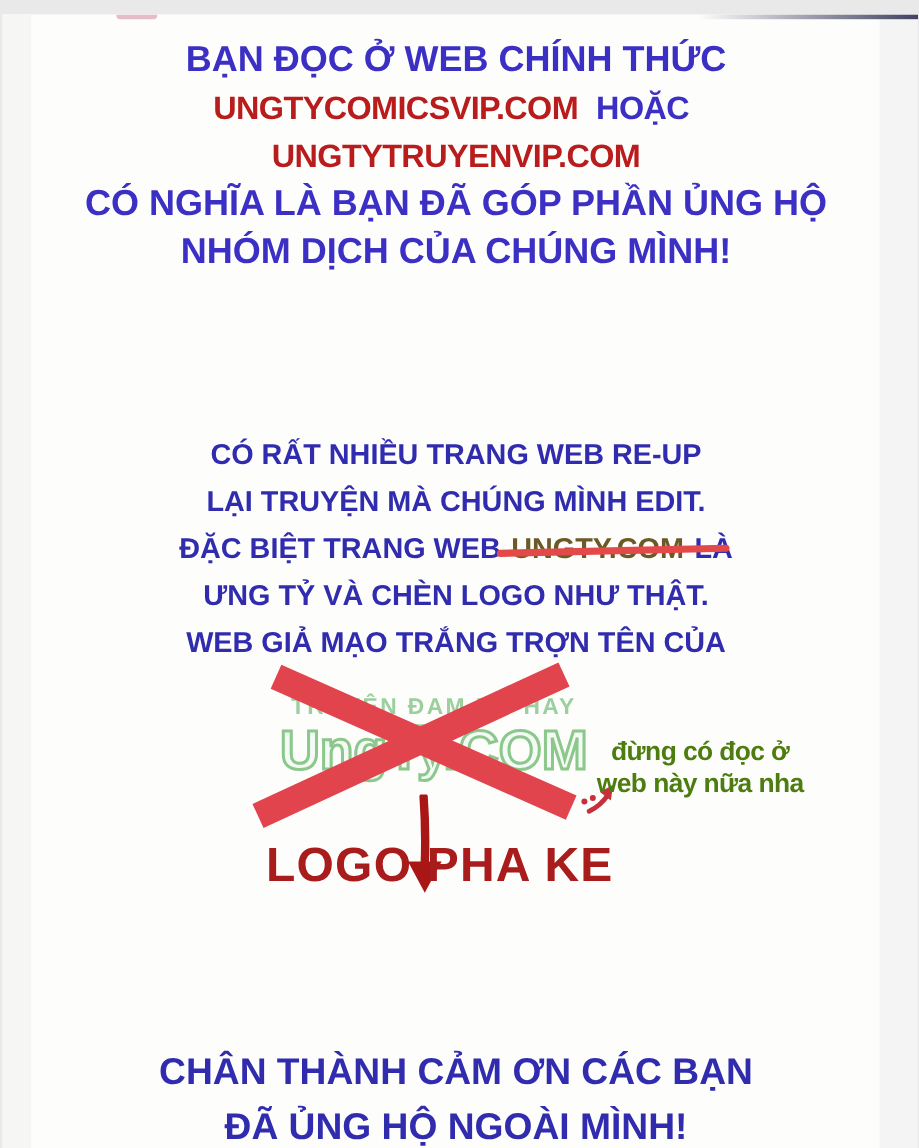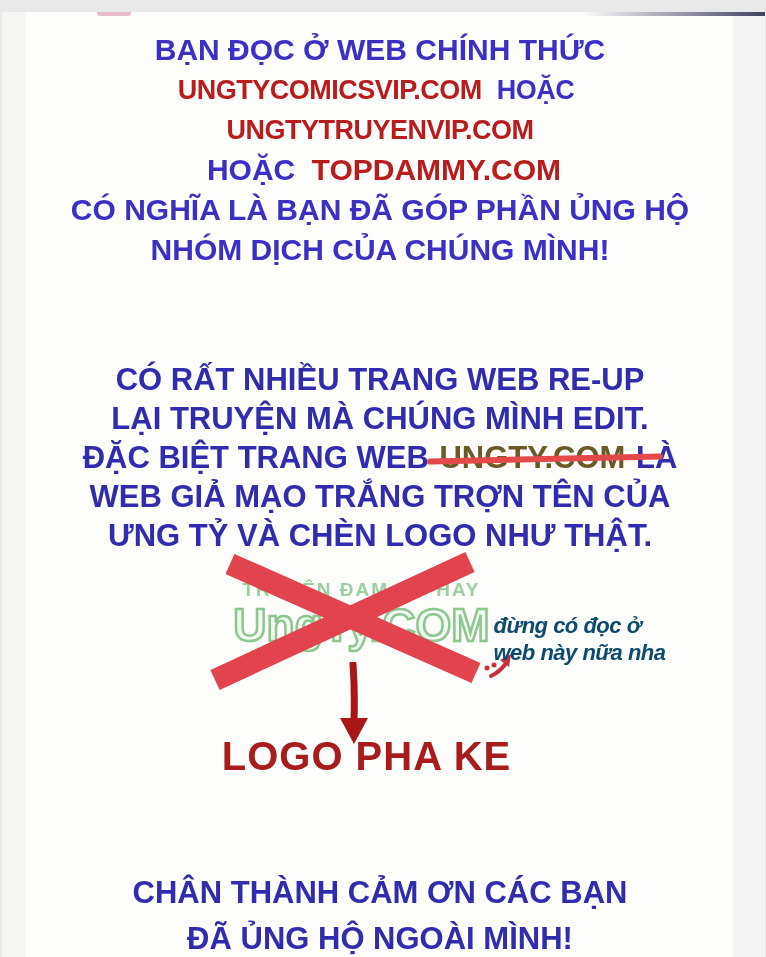--- a/index.html
+++ b/index.html
@@ -19,77 +19,73 @@
   .artifact-dark{position:absolute;left:580px;top:0;width:186px;height:4px;
     background:linear-gradient(to right, rgba(62,62,94,0), #3e3e5e);}
   .txtblock{position:absolute;left:28px;right:34px;text-align:center;}
   .blue{color:#3b2fc4;}
   .navy{color:#312cae;}
   .red{color:#b91c1c;}
   .top-notice{top:18px;font-size:30px;line-height:40px;letter-spacing:0px;}
   .site-line{font-size:27px;letter-spacing:-0.5px;}
   .conj{margin:0 8px;}
   .genuine{top:244px;font-size:32px;line-height:40px;}
-  .detail{top:348px;font-size:31px;line-height:39px;}
+  .detail{top:348px;font-size:24px;line-height:39px;}
   .fake-site{color:#6b5a26;position:relative;display:inline-block;padding:0 2px;}
   .strike-bar{position:absolute;left:-10px;right:-36px;top:46%;height:6px;background:#e34949;
     transform:rotate(-1.3deg);border-radius:3px;}
   .tagline{position:absolute;left:225px;top:567px;width:270px;text-align:center;
     font-size:19px;letter-spacing:2px;color:#9ccf9e;}
   .biglogo{position:absolute;left:230px;top:586px;width:260px;text-align:center;
     font-size:46px;letter-spacing:0px;color:#f4faf4;
     -webkit-text-stroke:2.5px #8cc88c;text-stroke:2.5px #8cc88c;
     text-shadow:0 0 1px #8cc88c;}
   .x-svg{position:absolute;left:192px;top:534px;}
   .down-arrow-svg{position:absolute;left:330px;top:650px;}
-  .handnote{position:absolute;left:492px;top:600px;width:180px;text-align:left;
-    font-size:22px;line-height:27px;font-style:italic;color:#0c4a6e;letter-spacing:-0.5px;}
-  .caption{position:absolute;left:205px;top:722px;width:320px;text-align:center;
+  .handnote{position:absolute;left:492px;top:600px;width:180px;text-align:center;
+    font-size:22px;line-height:27px;color:#4d7c0f;letter-spacing:-0.5px;}
+  .caption{position:absolute;left:205px;top:687px;width:320px;text-align:center;
     font-size:40px;letter-spacing:1px;color:#a81c1c;}
   .thanks{top:858px;font-size:31px;line-height:46px;}
 </style>
 </head>
 <body>
 
 <div class="page">
 
   <div class="edge left"></div>
   <div class="edge right"></div>
   <div class="artifact-pink"></div>
   <div class="artifact-dark"></div>
 
   <div class="txtblock top-notice">
     <div class="blue">BẠN ĐỌC Ở WEB CHÍNH THỨC</div>
     <div class="site-line">
       <span class="red">UNGTYCOMICSVIP.COM</span>
       <span class="blue conj">HOẶC</span>
       <span class="red">UNGTYTRUYENVIP.COM</span>
     </div>
-    <div>
-      <span class="blue conj">HOẶC</span>
-      <span class="red">TOPDAMMY.COM</span>
-    </div>
     <div class="blue">CÓ NGHĨA LÀ BẠN ĐÃ GÓP PHẦN ỦNG HỘ</div>
     <div class="blue">NHÓM DỊCH CỦA CHÚNG MÌNH!</div>
   </div>
 
 
   <div class="txtblock detail navy">
     <div>CÓ RẤT NHIỀU TRANG WEB RE-UP</div>
     <div>LẠI TRUYỆN MÀ CHÚNG MÌNH EDIT.</div>
     <div>
       <span>ĐẶC BIỆT TRANG WEB</span>
       <span class="fake-site">
         <span>UNGTY.COM</span>
         <span class="strike-bar"></span>
       </span>
       <span>LÀ</span>
     </div>
+    <div>ƯNG TỶ VÀ CHÈN LOGO NHƯ THẬT.</div>
     <div>WEB GIẢ MẠO TRẮNG TRỢN TÊN CỦA</div>
-    <div>ƯNG TỶ VÀ CHÈN LOGO NHƯ THẬT.</div>
   </div>
 
   <div class="tagline">TRUYỆN ĐAM MỸ HAY TẠI</div>
   <div class="biglogo">UngTy.COM</div>
 
   <svg class="x-svg" width="330" height="150" viewBox="0 0 330 150">
     <line x1="36" y1="18" x2="282" y2="127" stroke="#e2444e" stroke-width="22"></line>
     <line x1="276" y1="16" x2="21" y2="134" stroke="#e2444e" stroke-width="22"></line>
     <circle cx="293" cy="122" r="2.5" fill="#c5303c"></circle>
     <circle cx="300" cy="119" r="2.5" fill="#c5303c"></circle>

